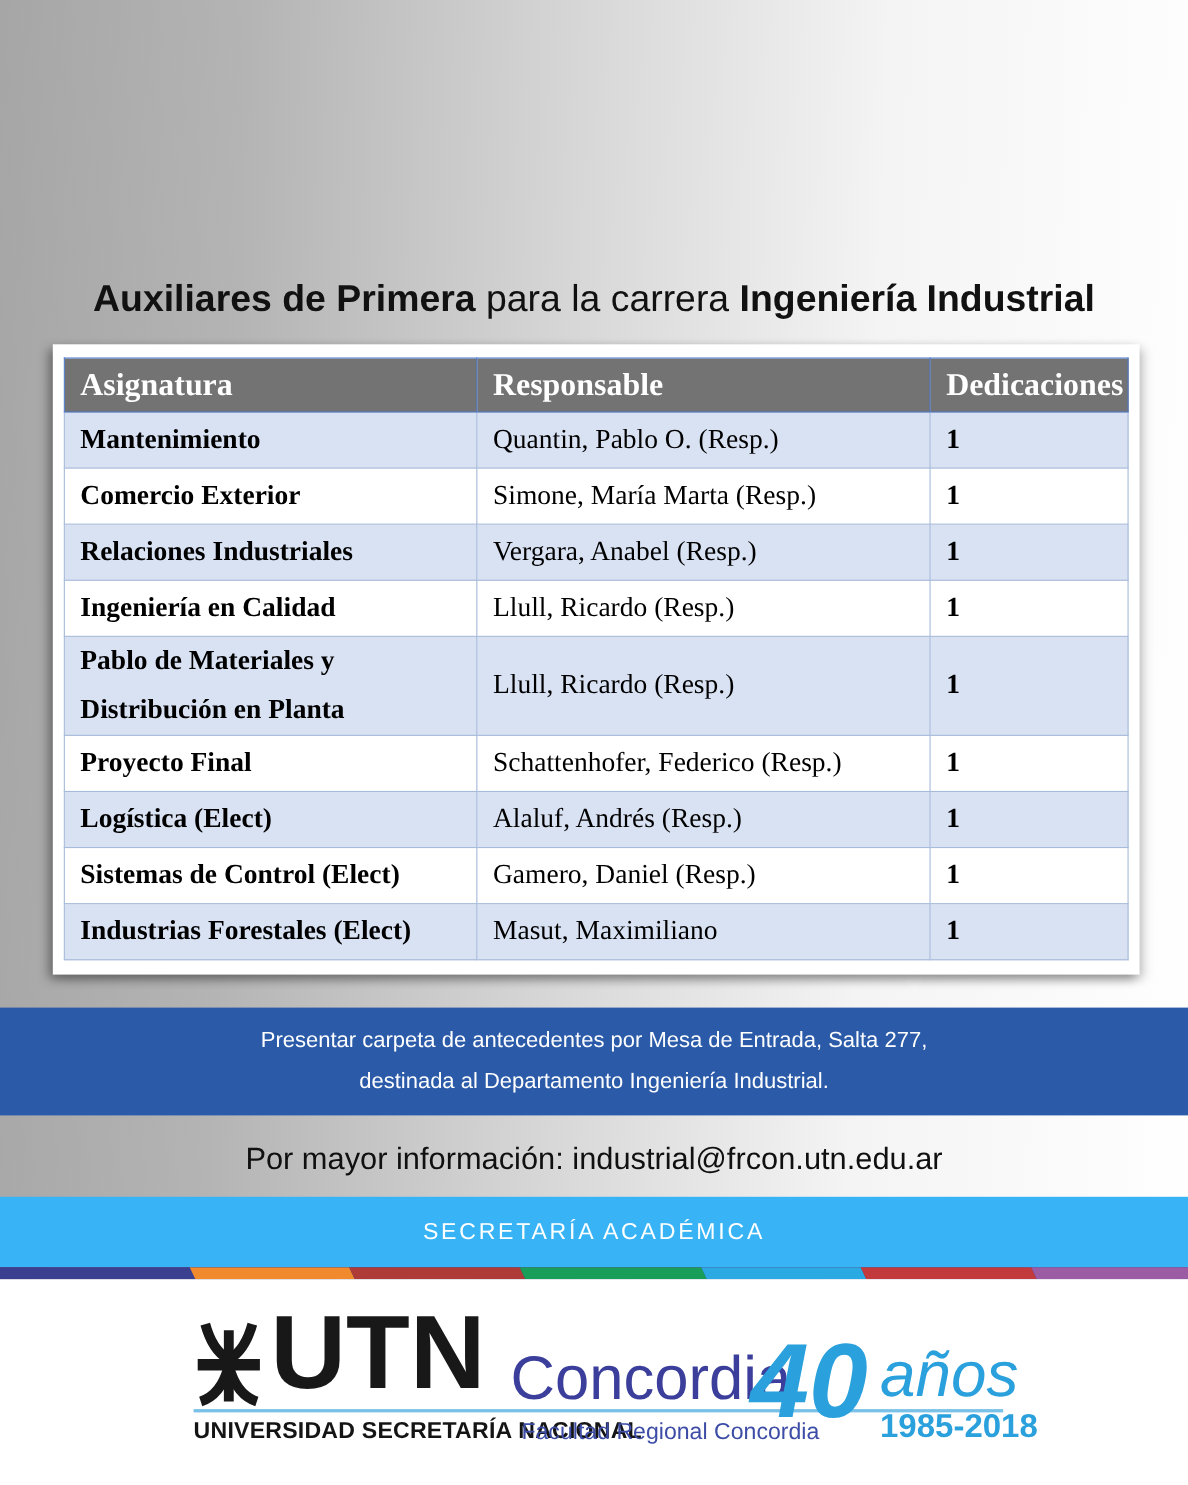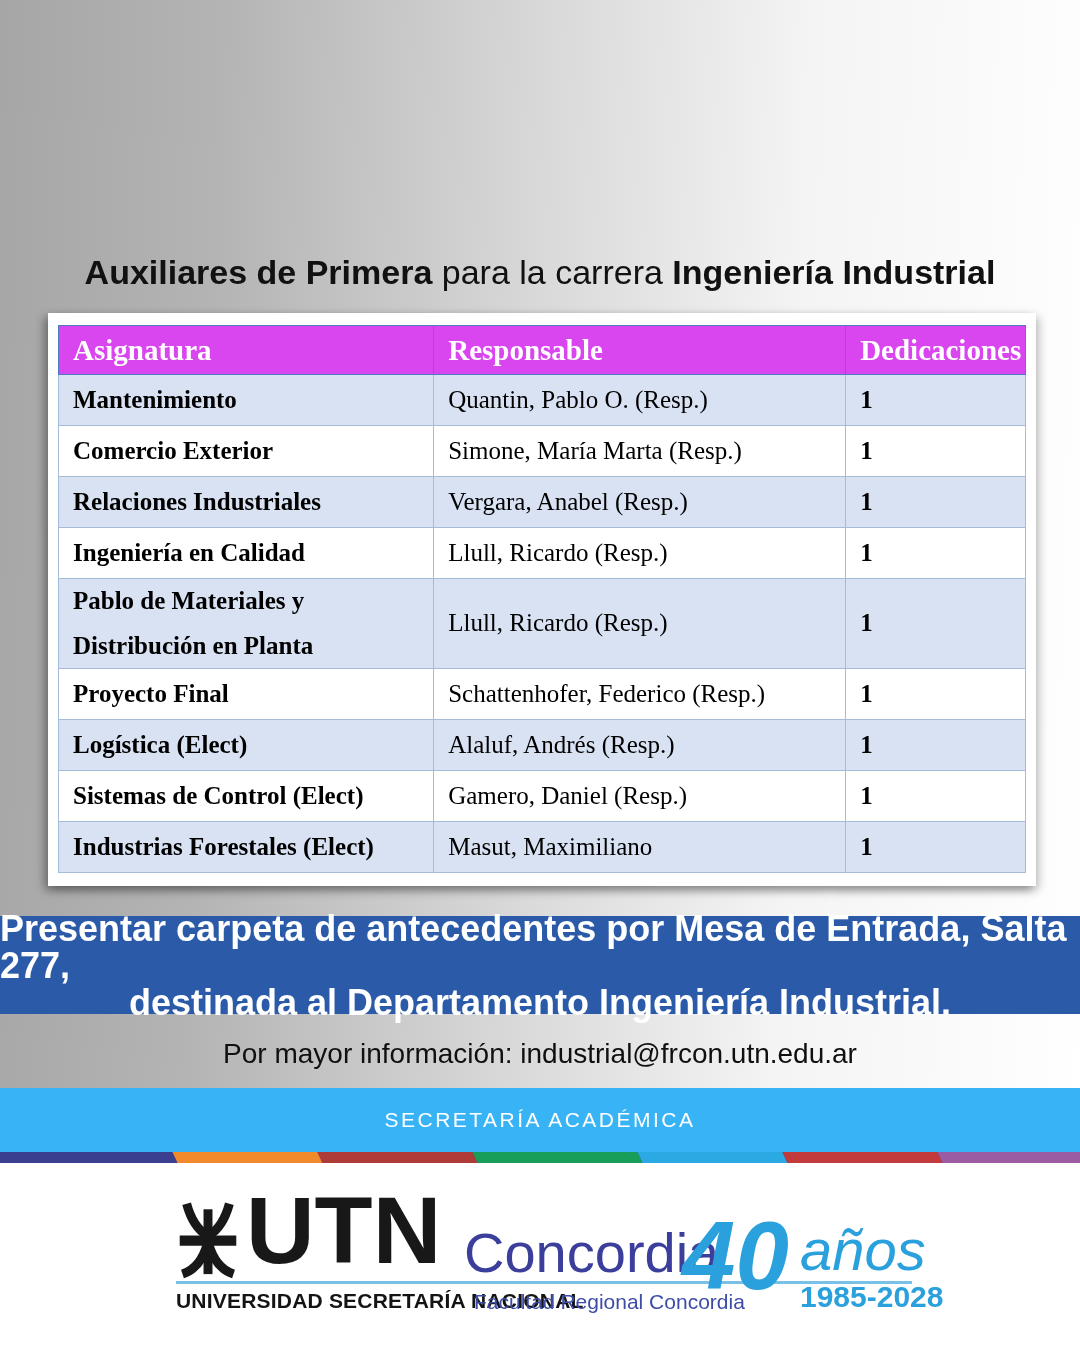--- a/index.html
+++ b/index.html
@@ -44,42 +44,42 @@
     z-index:2;
   }
   table.asig-table{
     width:100%;border-collapse:collapse;table-layout:fixed;
     font-family:"Liberation Serif",serif;color:#000;
   }
   table.asig-table col.c1{width:38.8%;}
   table.asig-table col.c2{width:42.6%;}
   table.asig-table col.c3{width:18.6%;}
   table.asig-table th{
-    background:#d946ef;color:#ffffff;font-weight:700;font-size:29px;
+    background:#737373;color:#ffffff;font-weight:700;font-size:29px;
     text-align:left;height:48px;padding:0 14px;vertical-align:middle;
     border:1px solid #4e79c7;
   }
   table.asig-table td{
     height:50px;padding:0 14px;vertical-align:middle;line-height:1.25;
     font-size:25px;border:1px solid #a6bad9;
   }
   table.asig-table tbody tr:nth-child(odd){background:#d9e2f3;}
   table.asig-table tbody tr:nth-child(even){background:#ffffff;}
   table.asig-table tbody tr:nth-child(5) td{line-height:1.78;vertical-align:middle;}
   td.asig{font-weight:700;}
   td.resp{font-weight:400;font-size:28px;white-space:nowrap;}
   td.ded{font-weight:700;}
 
   
   .presentar-banner{
     position:absolute;left:0;top:916px;width:1080px;height:98px;
     background:#2b5ba8;color:#ffffff;display:flex;flex-direction:column;
     align-items:center;justify-content:center;z-index:2;
   }
-  .presentar-banner div{font-size:36px;line-height:37px;font-weight:700;}
+  .presentar-banner div{font-size:20px;line-height:37px;font-weight:400;}
 
   
   .info-line{
     position:absolute;left:0;top:1034px;width:1080px;height:40px;line-height:40px;
     text-align:center;font-size:28px;color:#101010;z-index:2;
   }
   .info-line .b{font-weight:400;}
 
   
   .secretaria-banner{
@@ -252,16 +252,16 @@
       </g>
       <path d="M4 50 L86 50 L86 65 L4 65 Z" fill="#181818"></path>
     </svg>
     <div class="utn-text">UTN</div>
     <div class="underline"></div>
     <div class="concordia">Concordia</div>
     <div class="universidad">UNIVERSIDAD SECRETARÍA NACIONAL</div>
     <div class="facultad">Facultad Regional Concordia</div>
     <div class="num40">40</div>
     <div class="anos">años</div>
-    <div class="years">1985-2028</div>
+    <div class="years">1985-2018</div>
   </div>
 
 </div>
 
 </body></html>

